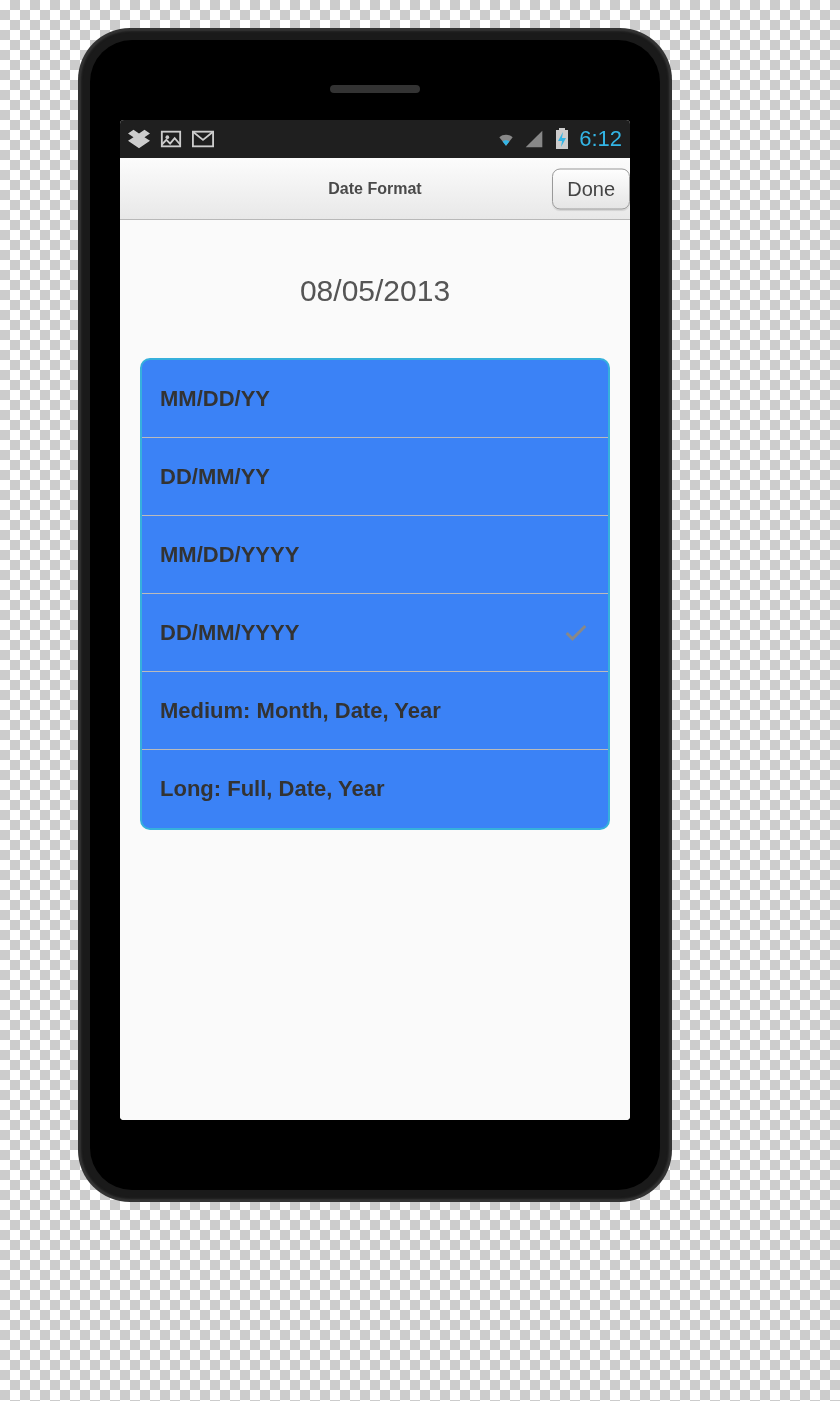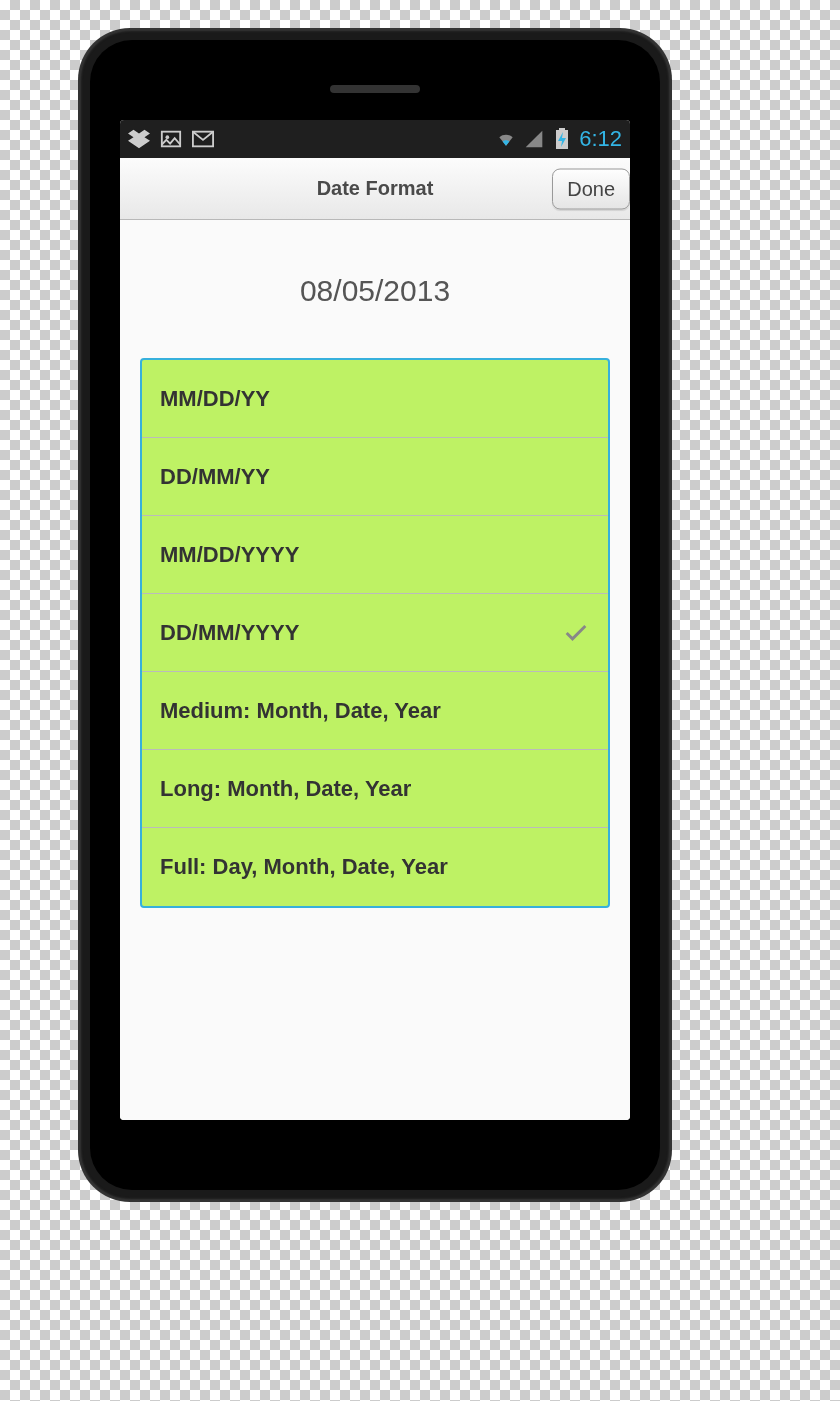--- a/index.html
+++ b/index.html
@@ -96,21 +96,21 @@
     .toolbar {
       height: 62px;
       background: linear-gradient(to bottom, #fcfcfc, #e8e8e8);
       border-bottom: 1px solid #b8b8b8;
       display: flex;
       align-items: center;
       justify-content: center;
       position: relative;
     }
     .toolbar-title {
-      font-size: 20px;
+      font-size: 16px;
       font-weight: 700;
       color: #4a4a4a;
     }
     .done-button {
       position: absolute;
       right: 0;
       top: 50%;
       transform: translateY(-50%);
       padding: 8px 14px;
       background: linear-gradient(to bottom, #fefefe, #e5e5e5);
@@ -130,23 +130,23 @@
     .preview-date {
       text-align: center;
       font-size: 30px;
       color: #555;
       padding: 54px 0 50px 0;
       font-weight: 400;
     }
     .options-list {
       margin: 0 20px;
       border: 2px solid #36b0dc;
-      border-radius: 4px;
+      border-radius: 10px;
       overflow: hidden;
-      background: #bef264;
+      background: #3b82f6;
     }
     .option-item {
       display: flex;
       align-items: center;
       justify-content: space-between;
       padding: 0 18px;
       height: 78px;
       border-bottom: 1px solid #bbb;
       font-size: 22px;
       font-weight: 700;
@@ -238,23 +238,20 @@
             <span class="check-icon">
               <svg width="28" height="28" viewBox="0 0 24 24">
                   <path fill="none" stroke="#888" stroke-width="2.5" d="M4 12l5 5L20 6"></path>
                 </svg>
             </span>
           </div>
           <div class="option-item">
             <span>Medium: Month, Date, Year</span>
           </div>
           <div class="option-item">
-            <span>Long: Month, Date, Year</span>
-          </div>
-          <div class="option-item">
-            <span>Full: Day, Month, Date, Year</span>
+            <span>Long: Full, Date, Year</span>
           </div>
         </div>
       </div>
 
     </div>
   </div>
 </div>
 
 </body></html>

